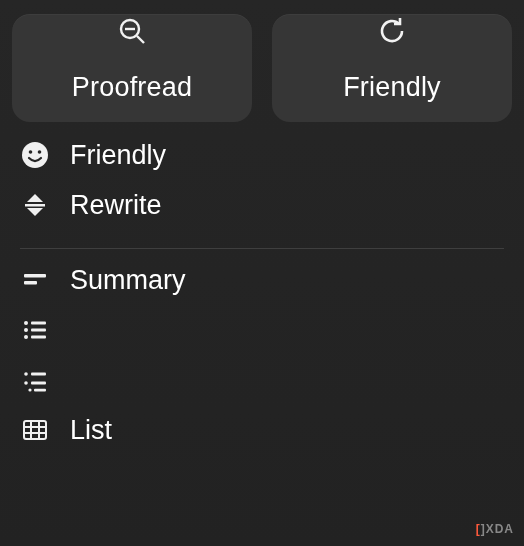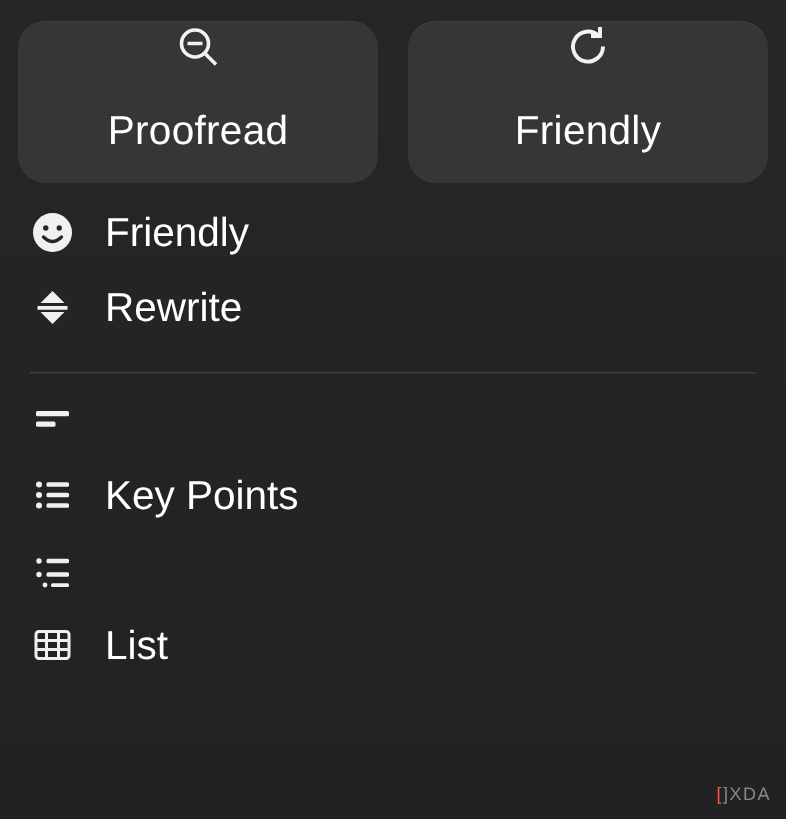--- a/index.html
+++ b/index.html
@@ -69,21 +69,21 @@
     background: #3f3f3f;
     margin: 8px 20px;
   }
   .watermark {
     position: absolute;
     right: 10px;
     bottom: 10px;
     font-size: 12px;
     letter-spacing: 1px;
     color: #888;
-    font-weight: 400;
+    font-weight: 700;
     margin-top: 32px;
   }
   .watermark .br1 { color: #ff5a3c; }
   .watermark .br2 { color: #888; }
   svg { display: block; }
 </style>
 </head>
 <body>
 
 <div class="top-row">
@@ -135,33 +135,33 @@
 <div class="sep"></div>
 
 <div class="list">
   <div class="list-item">
     <div class="icon-slot">
       <svg viewBox="0 0 30 30" fill="currentColor">
         <rect x="4" y="9" width="22" height="3.5" rx="1"></rect>
         <rect x="4" y="16" width="13" height="3.5" rx="1"></rect>
       </svg>
     </div>
+    <span class="item-label">Summary</span>
   </div>
   <div class="list-item">
     <div class="icon-slot">
       <svg viewBox="0 0 30 30" fill="currentColor">
         <circle cx="6" cy="8" r="2"></circle>
         <rect x="11" y="6.5" width="15" height="3" rx="1"></rect>
         <circle cx="6" cy="15" r="2"></circle>
         <rect x="11" y="13.5" width="15" height="3" rx="1"></rect>
         <circle cx="6" cy="22" r="2"></circle>
         <rect x="11" y="20.5" width="15" height="3" rx="1"></rect>
       </svg>
     </div>
-    <span class="item-label">Key Points</span>
   </div>
   <div class="list-item">
     <div class="icon-slot">
       <svg viewBox="0 0 30 30" fill="currentColor">
         <circle cx="6" cy="9" r="1.8"></circle>
         <rect x="11" y="7.5" width="15" height="3" rx="1"></rect>
         <circle cx="6" cy="18" r="1.8"></circle>
         <rect x="11" y="16.5" width="15" height="3" rx="1"></rect>
         <circle cx="10" cy="25" r="1.6"></circle>
         <rect x="14" y="23.8" width="12" height="2.6" rx="1"></rect>

